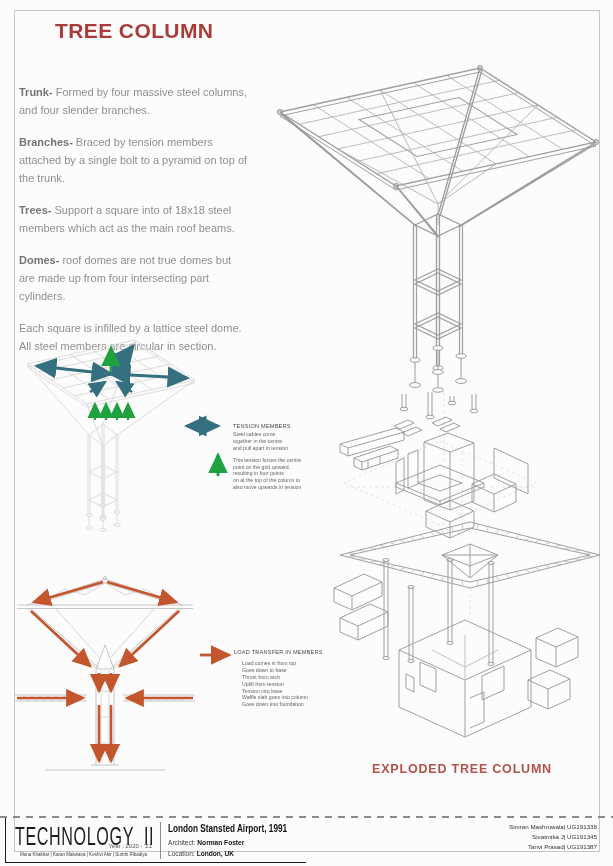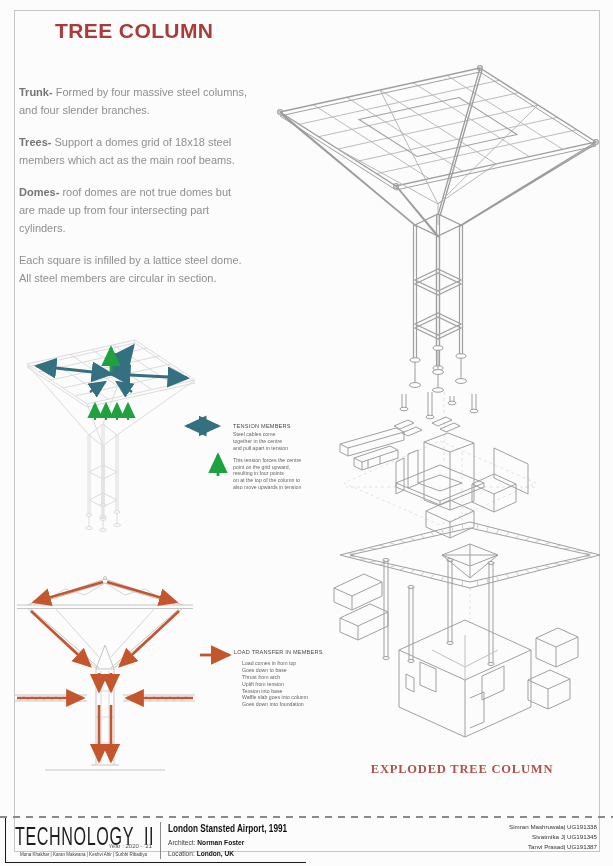--- a/index.html
+++ b/index.html
@@ -12,21 +12,21 @@
   #description p{margin:0 0 14px 0;}
   #description b{color:#757575;}
   svg{display:block;}
   .note{color:#666;font-size:5.2px;line-height:6.9px;}
   .note-title{font-size:5.6px;color:#4a4a4a;letter-spacing:.2px;margin-bottom:1px;}
   #tension-note{left:233px;top:423px;width:105px;}
   #tension-note .gap{height:5px;}
   #load-note{left:234px;top:649px;width:115px;}
   #load-note .lines{margin:4px 0 0 8px;}
   #exploded-label{left:352px;top:762px;width:220px;text-align:center;color:#b0524a;
-                  font-size:12.5px;font-weight:bold;letter-spacing:.8px;font-family:Liberation Serif, serif;}
+                  font-size:12.5px;font-weight:bold;letter-spacing:.8px;}
   
   #footer-dash{left:0;top:816px;width:613px;height:1.6px;
                background:repeating-linear-gradient(90deg,#8a8a8a 0 7px,transparent 7px 13px);}
   #footer-left-frame{left:5px;top:818px;width:300px;height:44px;
                      border-left:1.5px solid #1a1a1a;border-bottom:1.5px solid #1a1a1a;}
   #course{left:15px;top:821px;font-size:26px;color:#1f1f1f;white-space:pre;
           transform:scaleX(.62);transform-origin:0 0;letter-spacing:1px;}
   #year{left:20px;top:843px;width:132px;text-align:right;font-size:6px;color:#555;}
   #team{left:20px;top:851px;font-size:5px;color:#3c3c3c;transform:scaleX(.9);transform-origin:0 0;white-space:pre;}
   #footer-div{left:160px;top:822px;width:1px;height:37px;background:#8c8c8c;}
@@ -42,21 +42,22 @@
 <body>
 
 <div id="board">
 
   <div class="abs" id="page-border"></div>
 
   <div class="abs" id="page-title">TREE COLUMN</div>
 
   <div class="abs" id="description">
     <p><b>Trunk-</b><span> Formed by four massive steel columns, and four slender branches.</span></p>
-    <p><b>Trees-</b><span> Support a domes grid of 18x18 steel members which act as the main roof beams.</span></p>
+    <p><b>Branches-</b><span> Braced by tension members attached by a single bolt to a pyramid on top of the trunk.</span></p>
+    <p><b>Trees-</b><span> Support a square into of 18x18 steel members which act as the main roof beams.</span></p>
     <p><b>Domes-</b><span> roof domes are not true domes but are made up from four intersecting part cylinders.</span></p>
     <p><b></b><span>Each square is infilled by a lattice steel dome. All steel members are circular in section.</span></p>
   </div>
 
   <svg class="abs" style="left:252px;top:58px" width="354" height="336" viewBox="0 0 354 336">
     <g fill="none" stroke="#bcbcbc" stroke-width="1">
       <path d="M61.3,46.7 L177.3,120.7 M94.7,39.3 L210.7,113.3 M128,32 L244,106 M161.3,24.7 L277.3,98.7 M194.7,17.3 L310.7,91.3"></path>
       <path d="M47.3,66.3 L247.3,22.3 M66.7,78.7 L266.7,34.7 M86,91 L286,47 M105.3,103.3 L305.3,59.3 M124.7,115.7 L324.7,71.7"></path>
     </g>
     <g fill="none" stroke="#a0a0a0" stroke-width="1.3">

